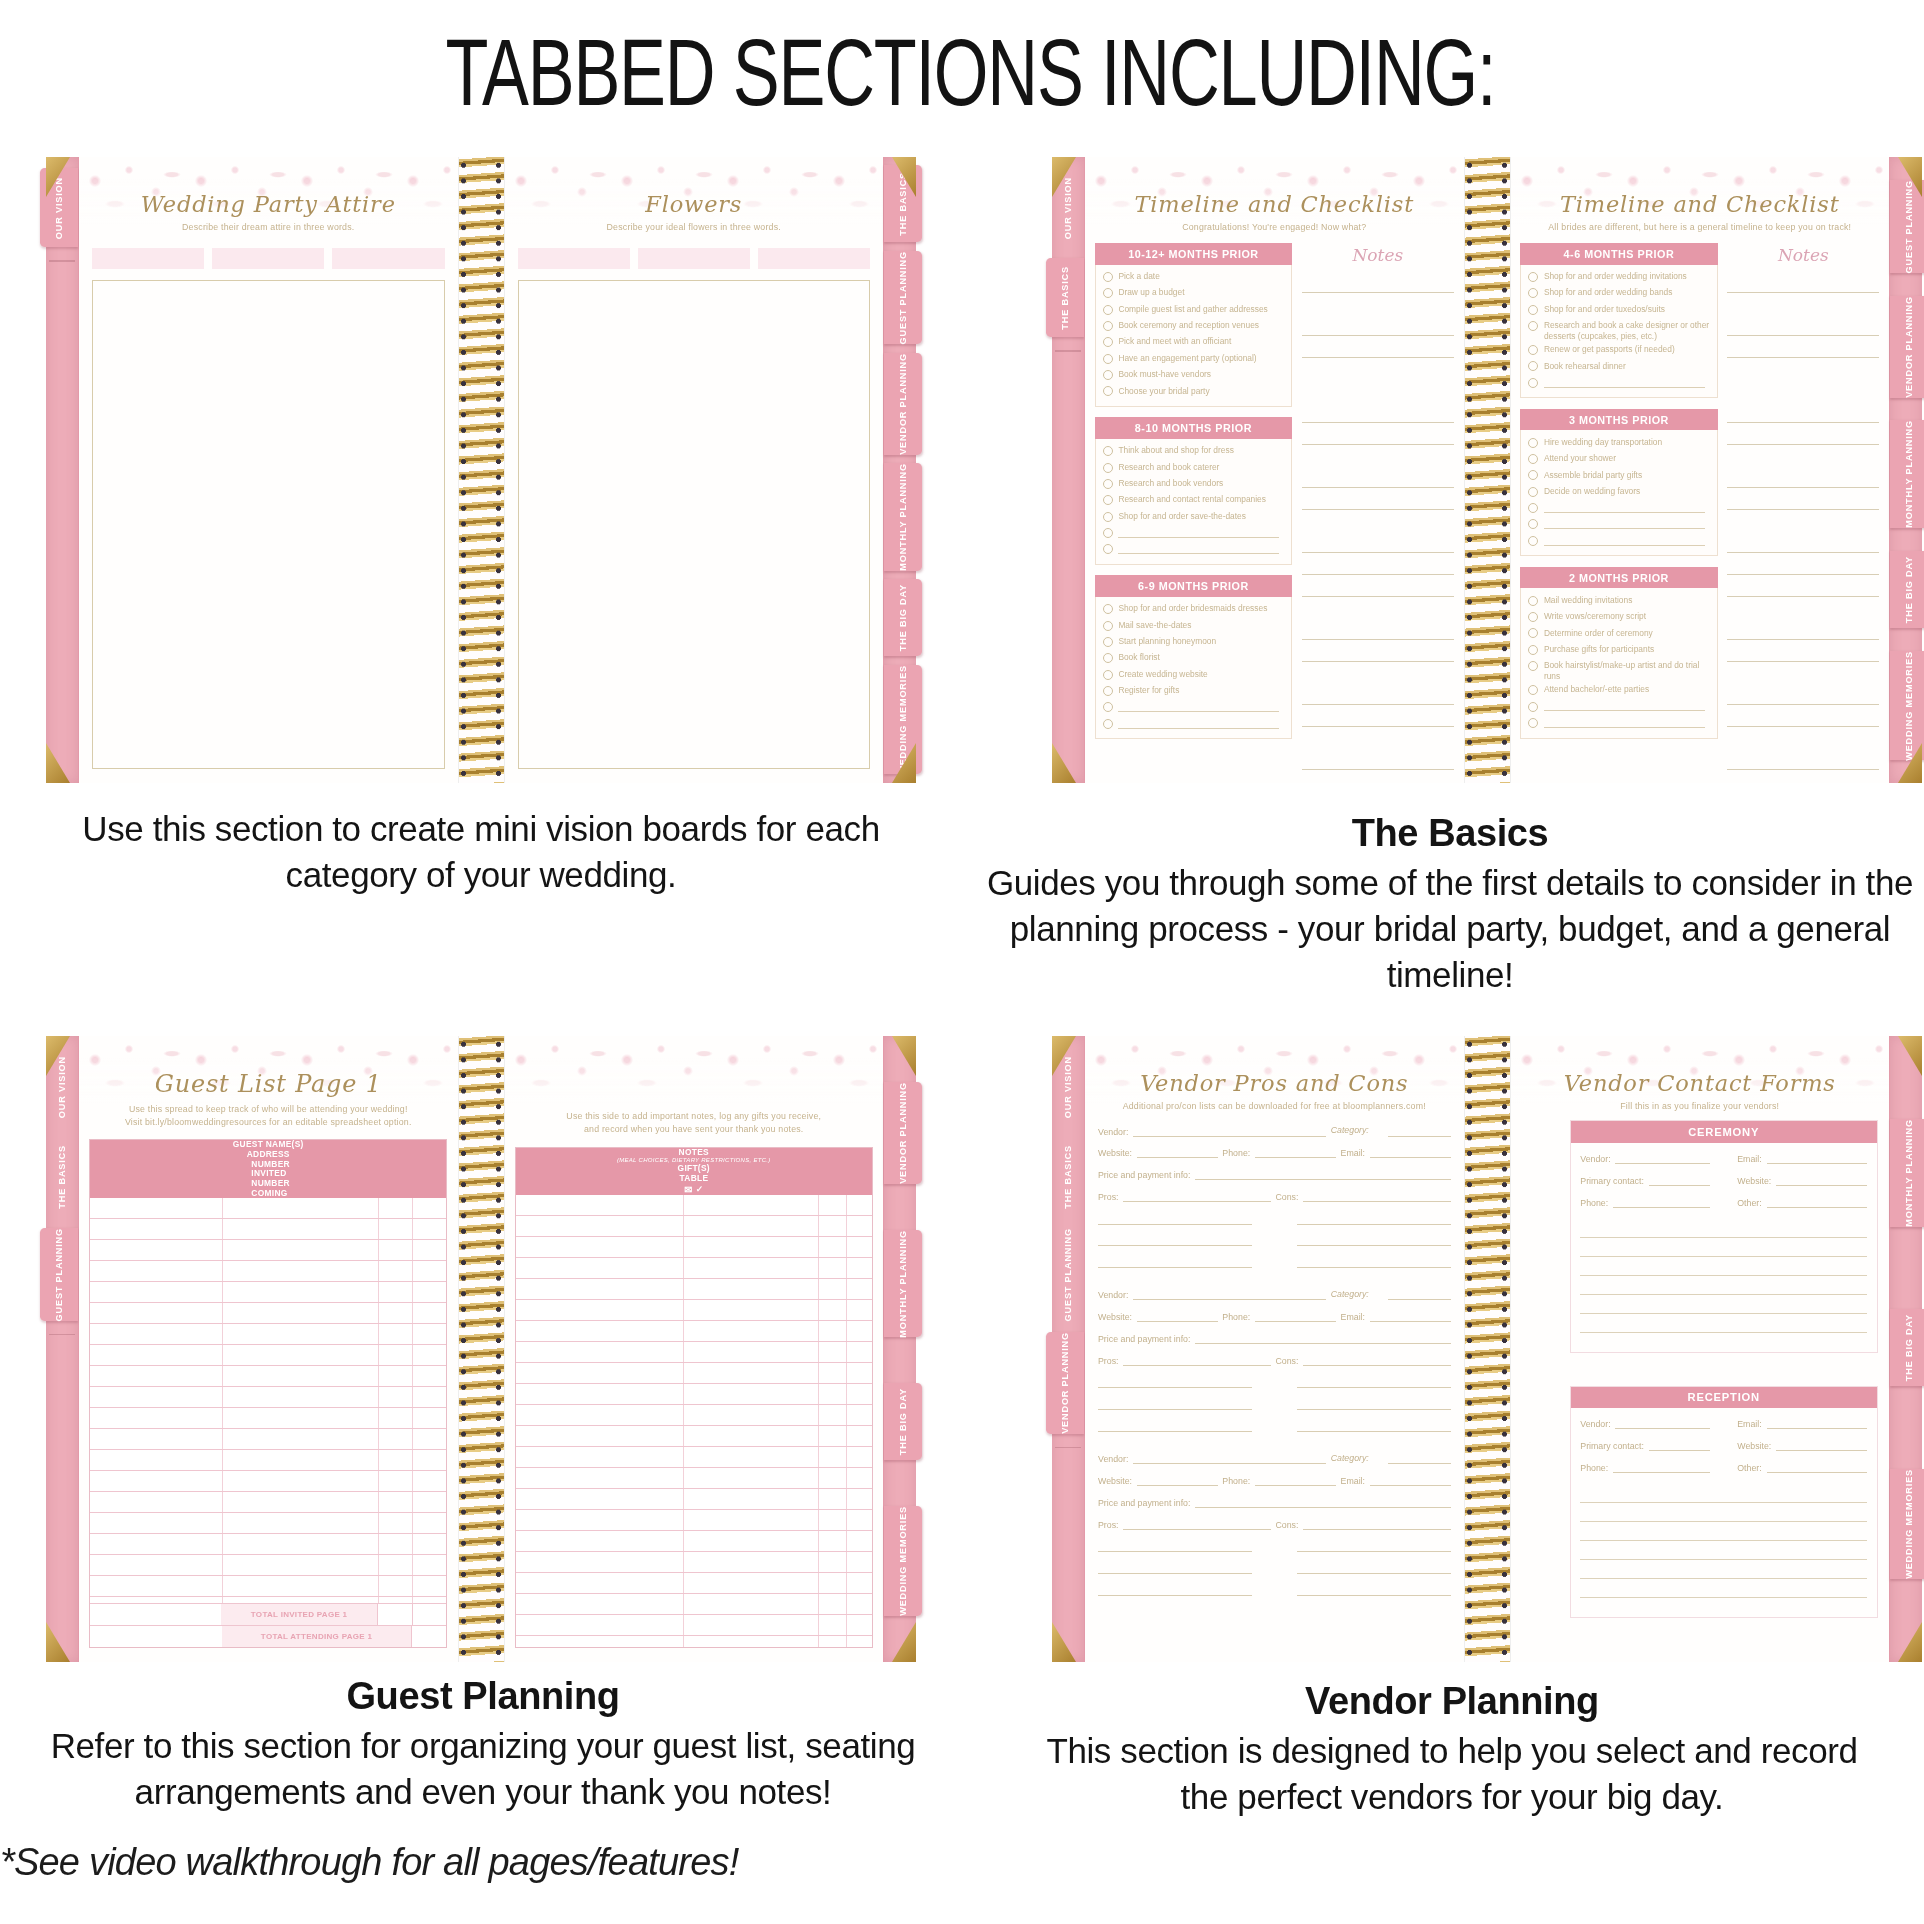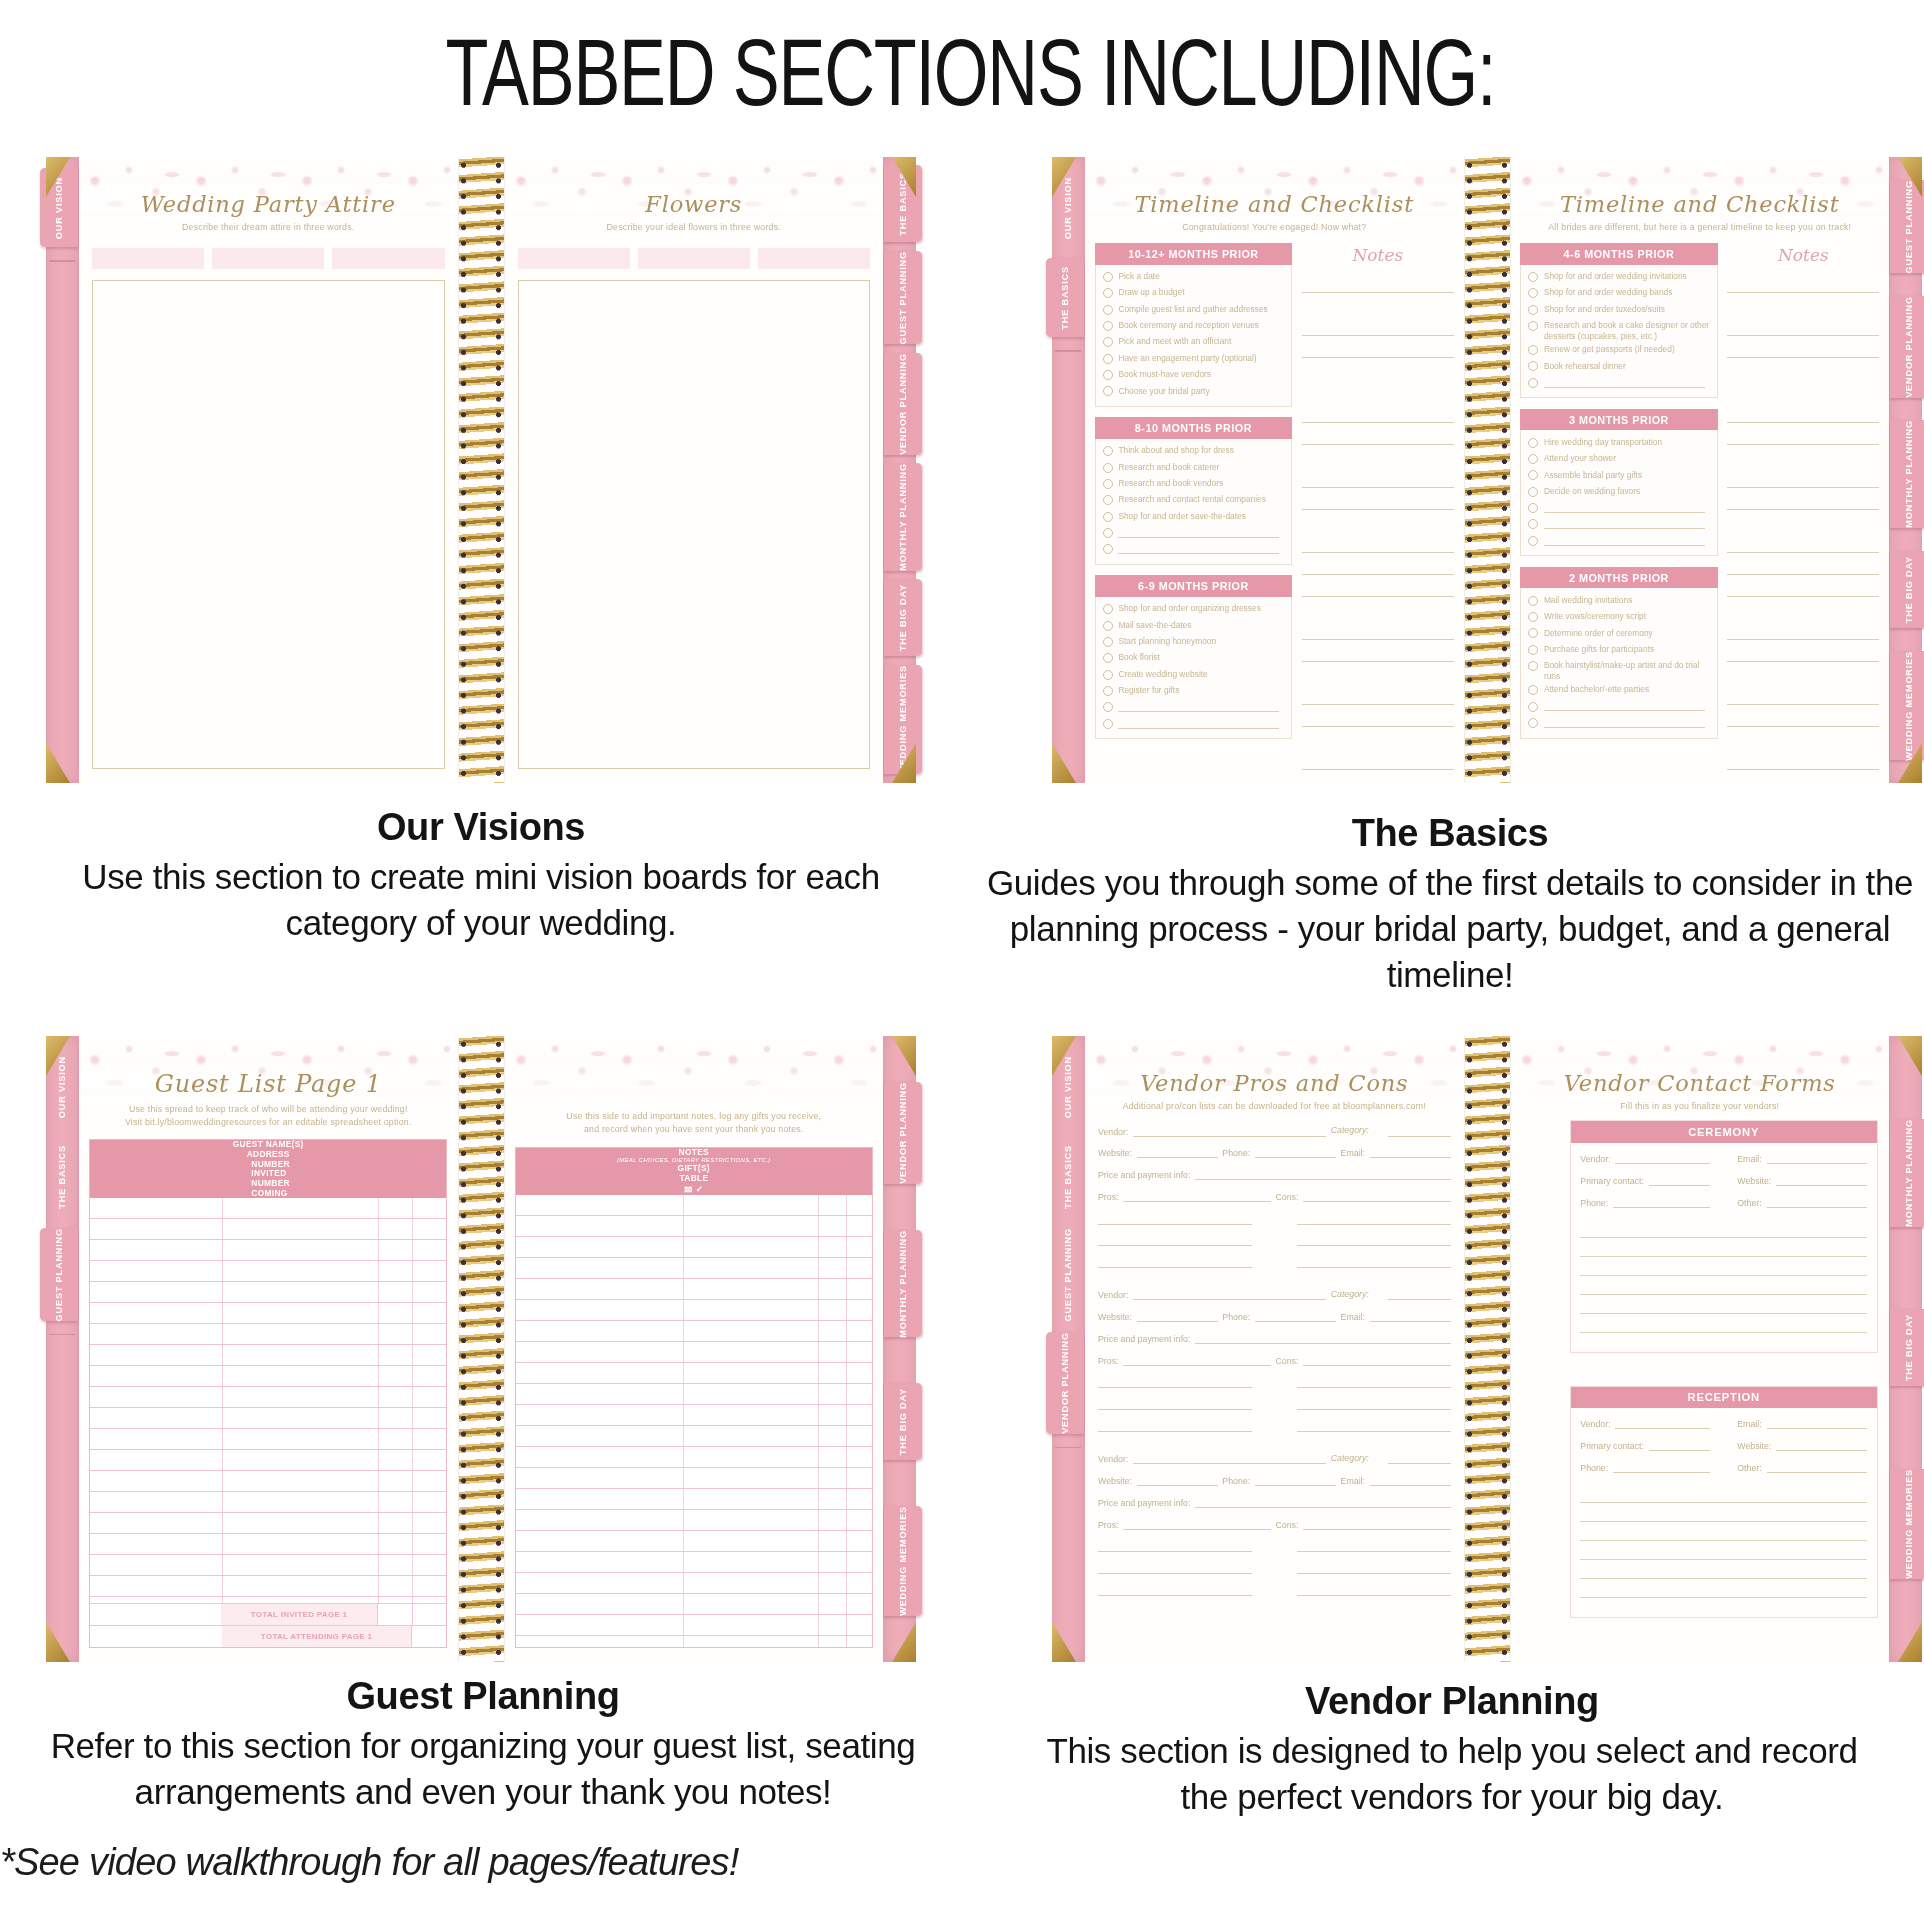--- a/index.html
+++ b/index.html
@@ -290,21 +290,21 @@
                   <span class="circ"></span>
                   <span class="ci-t"></span>
                 </div>
               </div>
           </div>
           <div class="group">
             <div class="g-head">6-9 MONTHS PRIOR</div>
             <div class="g-body">
                 <div class="ci">
                   <span class="circ"></span>
-                  <span class="ci-t">Shop for and order organizing dresses</span>
+                  <span class="ci-t">Shop for and order bridesmaids dresses</span>
                 </div>
                 <div class="ci">
                   <span class="circ"></span>
                   <span class="ci-t">Mail save-the-dates</span>
                 </div>
                 <div class="ci">
                   <span class="circ"></span>
                   <span class="ci-t">Start planning honeymoon</span>
                 </div>
                 <div class="ci">
@@ -815,21 +815,20 @@
           </div>
         </div>
     </div>
     <i class="gc tl"></i>
       <i class="gc bl"></i>
     <i class="gc tr"></i>
       <i class="gc br"></i>
   </section>
 
   <div class="caption" id="cap1">
-    <h2>Our Visions</h2>
     <p>Use this section to create mini vision boards for each category of your wedding.</p>
   </div>
   <div class="caption" id="cap2">
     <h2>The Basics</h2>
     <p>Guides you through some of the first details to consider in the planning process - your bridal party, budget, and a general timeline!</p>
   </div>
   <div class="caption" id="cap3">
     <h2>Guest Planning</h2>
     <p>Refer to this section for organizing your guest list, seating arrangements and even your thank you notes!</p>
   </div>

